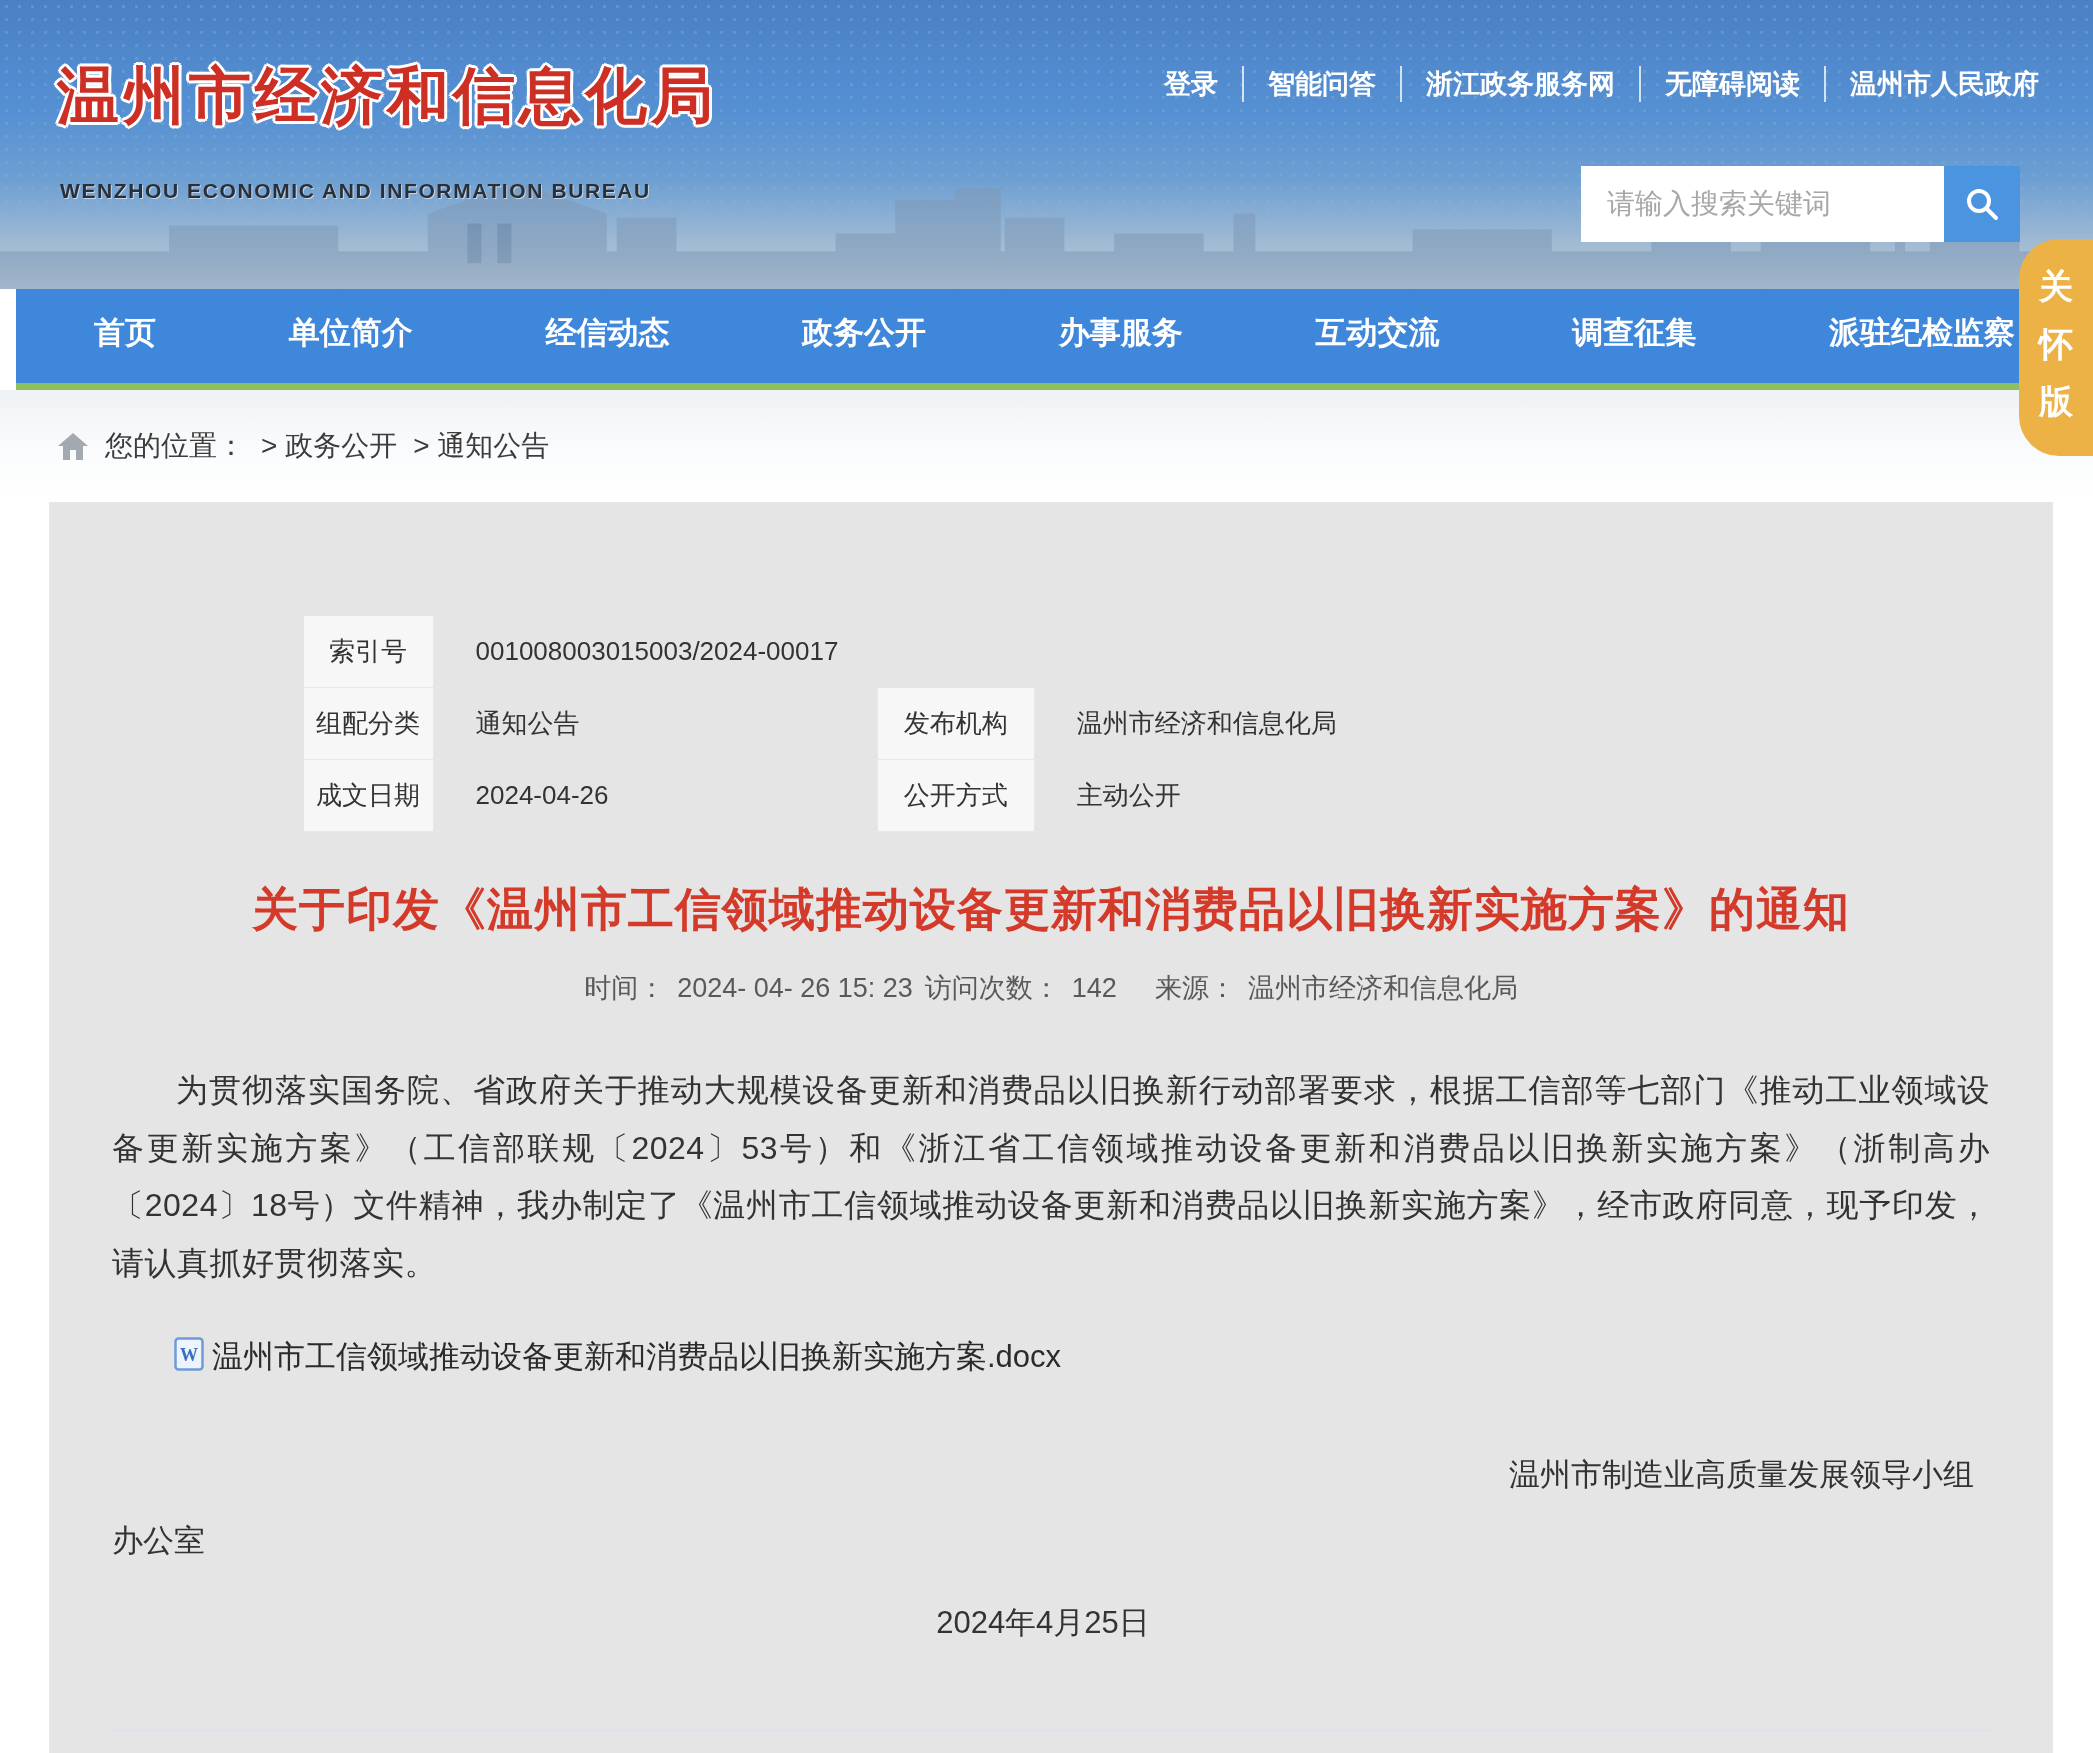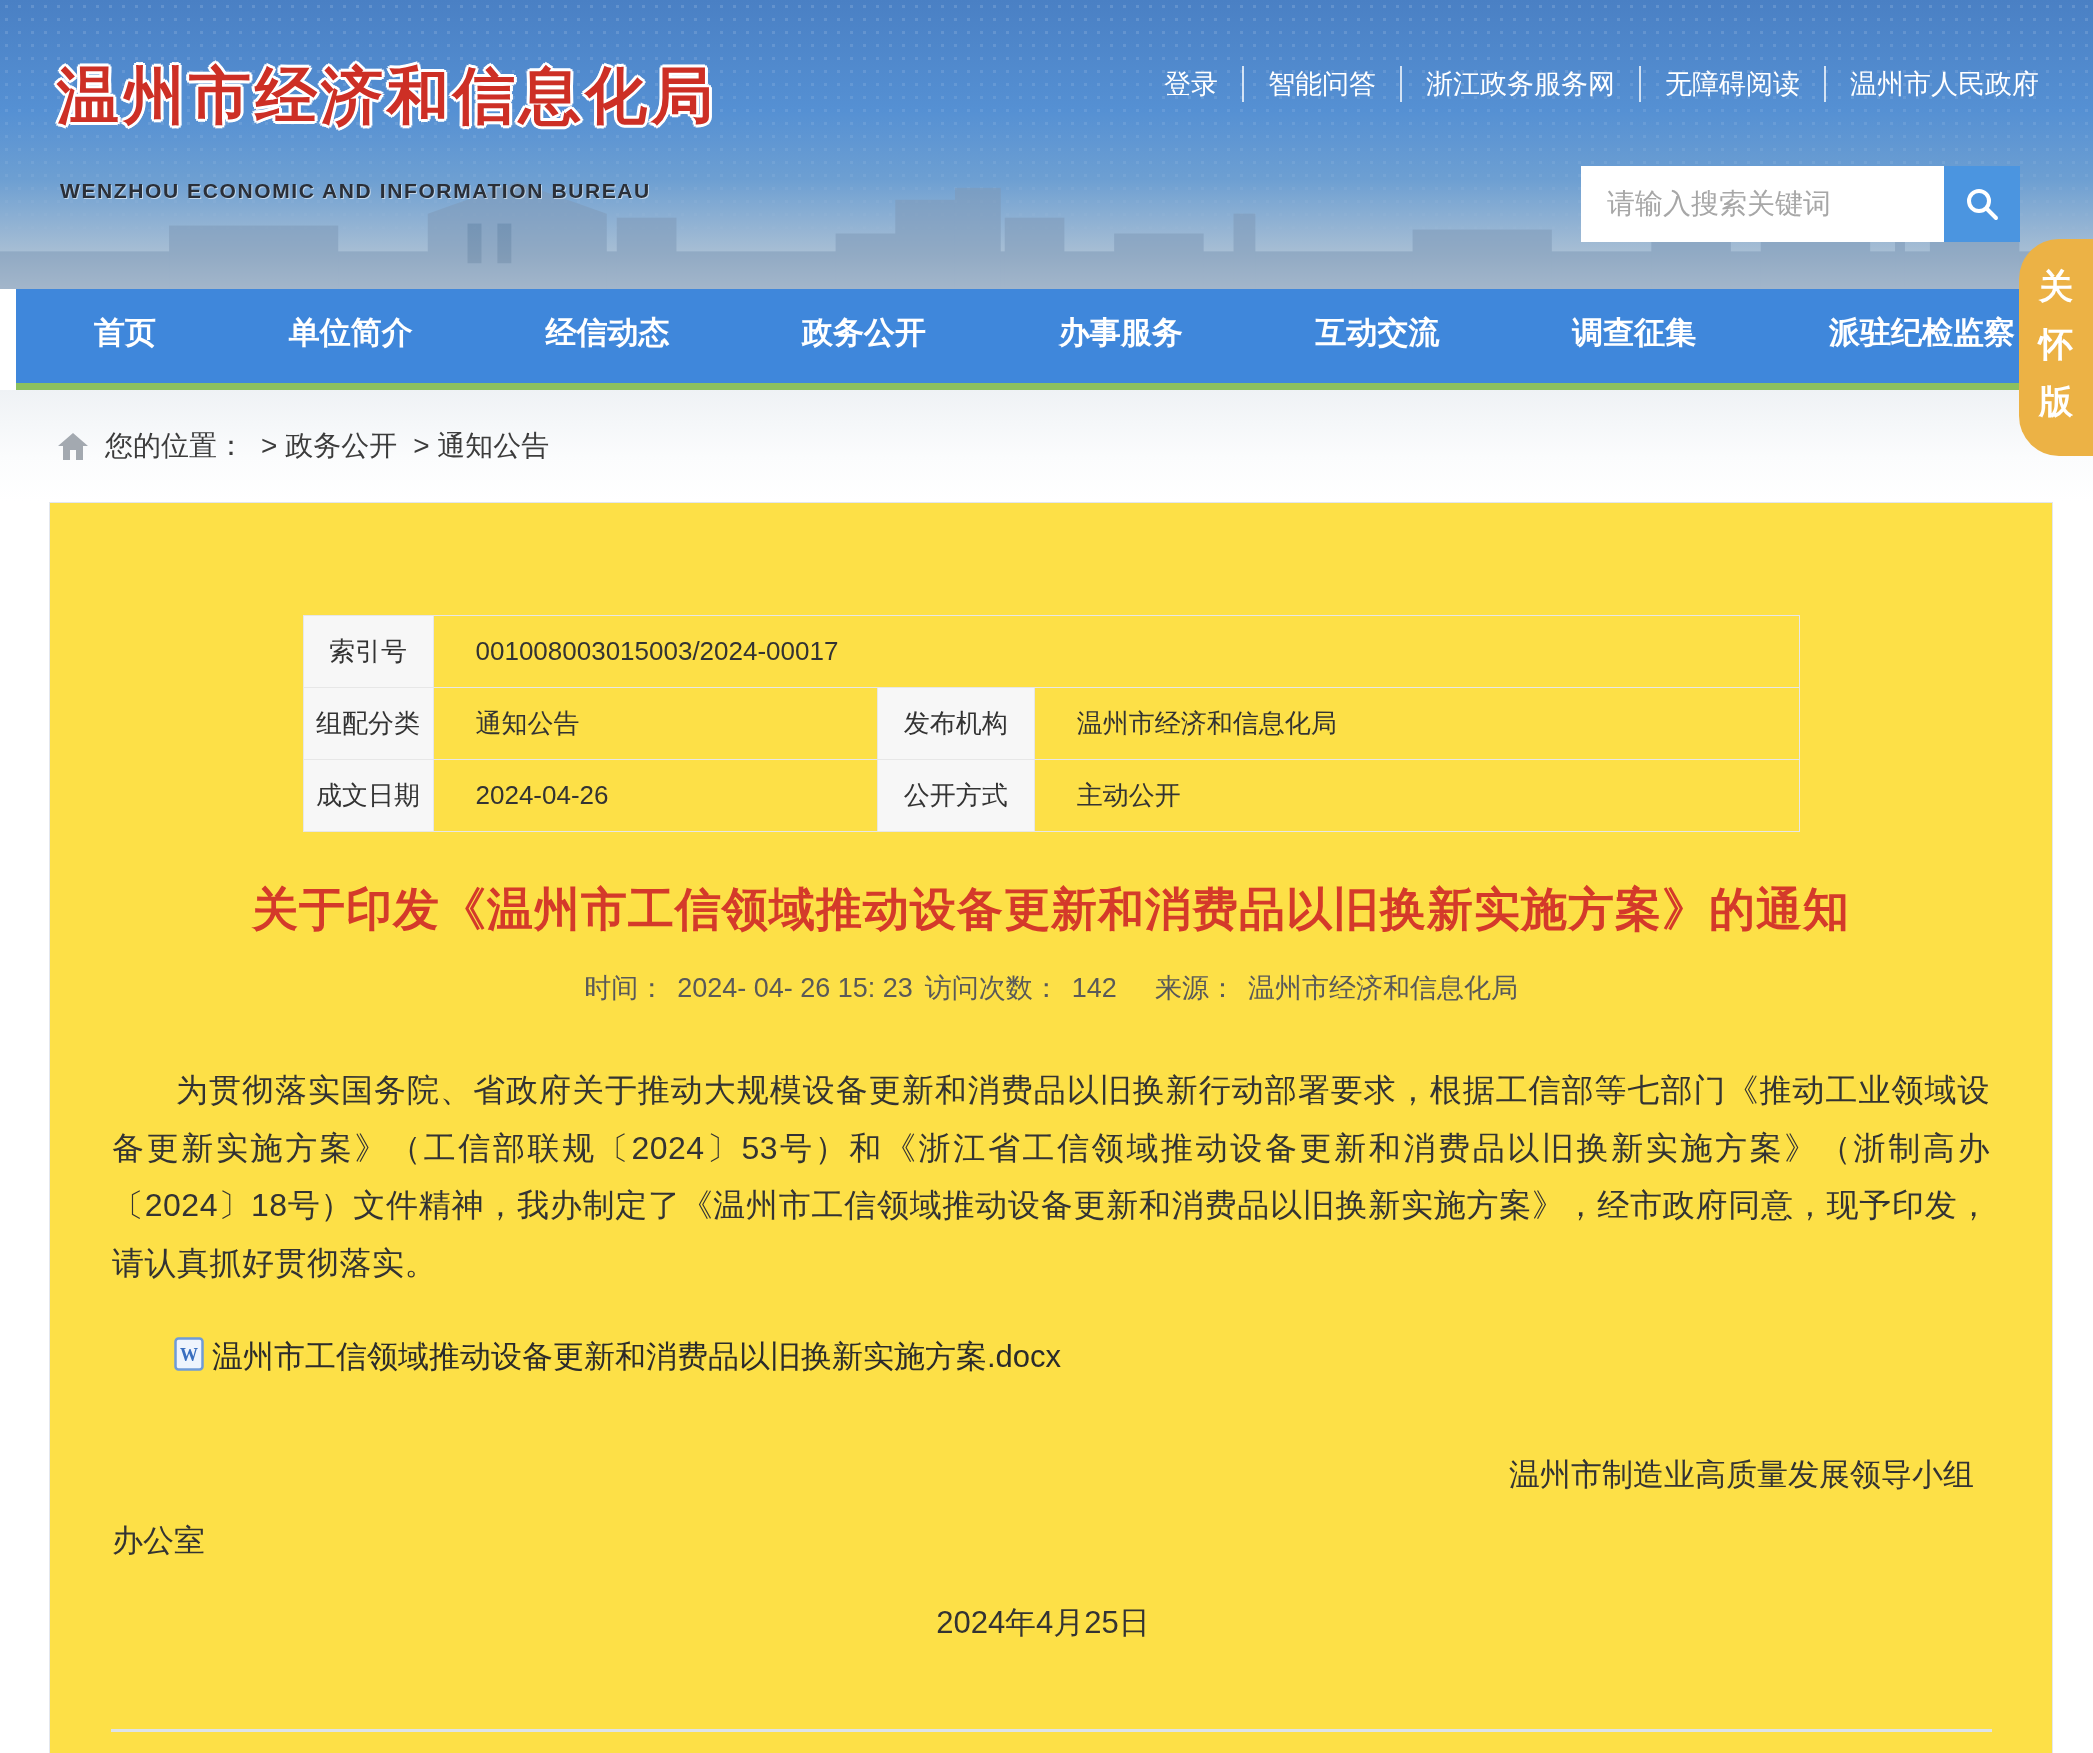--- a/index.html
+++ b/index.html
@@ -35,21 +35,21 @@
                  -2px -2px 0 #fff, 2px 2px 0 #fff, -2px 2px 0 #fff, 2px -2px 0 #fff;
   }
   .logo-en {
     position: absolute; left: 60px; top: 179px;
     font-size: 21px; font-weight: bold; letter-spacing: 1.6px;
     color: #2a2f38; text-shadow: 1px 1px 0 rgba(255,255,255,.55);
   }
   .top-links {
     position: absolute; top: 66px; right: 54px;
     display: flex; align-items: center;
-    color: #ffffff; font-size: 27px;
+    color: #ffffff; font-size: 27px; font-weight: bold;
   }
   .top-link { padding: 0 24px; cursor: pointer; white-space: nowrap; }
   .top-link + .top-link { border-left: 2px solid rgba(255,255,255,.75); }
   .top-links .top-link:last-child { padding-right: 0; }
   .search-box {
     position: absolute; top: 166px; left: 1564px;
     width: 439px; height: 76px;
     display: flex; background: #fff; margin-left: 17px;
   }
   .search-input {
@@ -91,21 +91,21 @@
     height: 112px;
     background: linear-gradient(180deg, #eff2f5 0%, #fbfcfd 60%, #ffffff 100%);
     display: flex; align-items: center; padding-left: 57px;
   }
   .breadcrumb { display: flex; align-items: center; gap: 16px; font-size: 28px; color: #3c3c3c; }
   .crumb { cursor: pointer; }
   
   .card {
     position: absolute; left: 49px; top: 502px;
     width: 2004px; height: 1251px;
-    background: #fde047;
+    background: #e5e5e5;
     border: 1px solid #e3e7ee; border-bottom: none;
   }
   .doc-table {
     width: 1497px; margin: 112px auto 0;
     border-collapse: collapse;
     font-size: 26px; color: #333;
   }
   .doc-table td { border: 1px solid #e7e7e7; height: 72px; }
   .doc-table td.lbl { background: #f7f7f7; text-align: center; width: 130px; }
   .doc-table td.lbl2 { width: 157px; }

